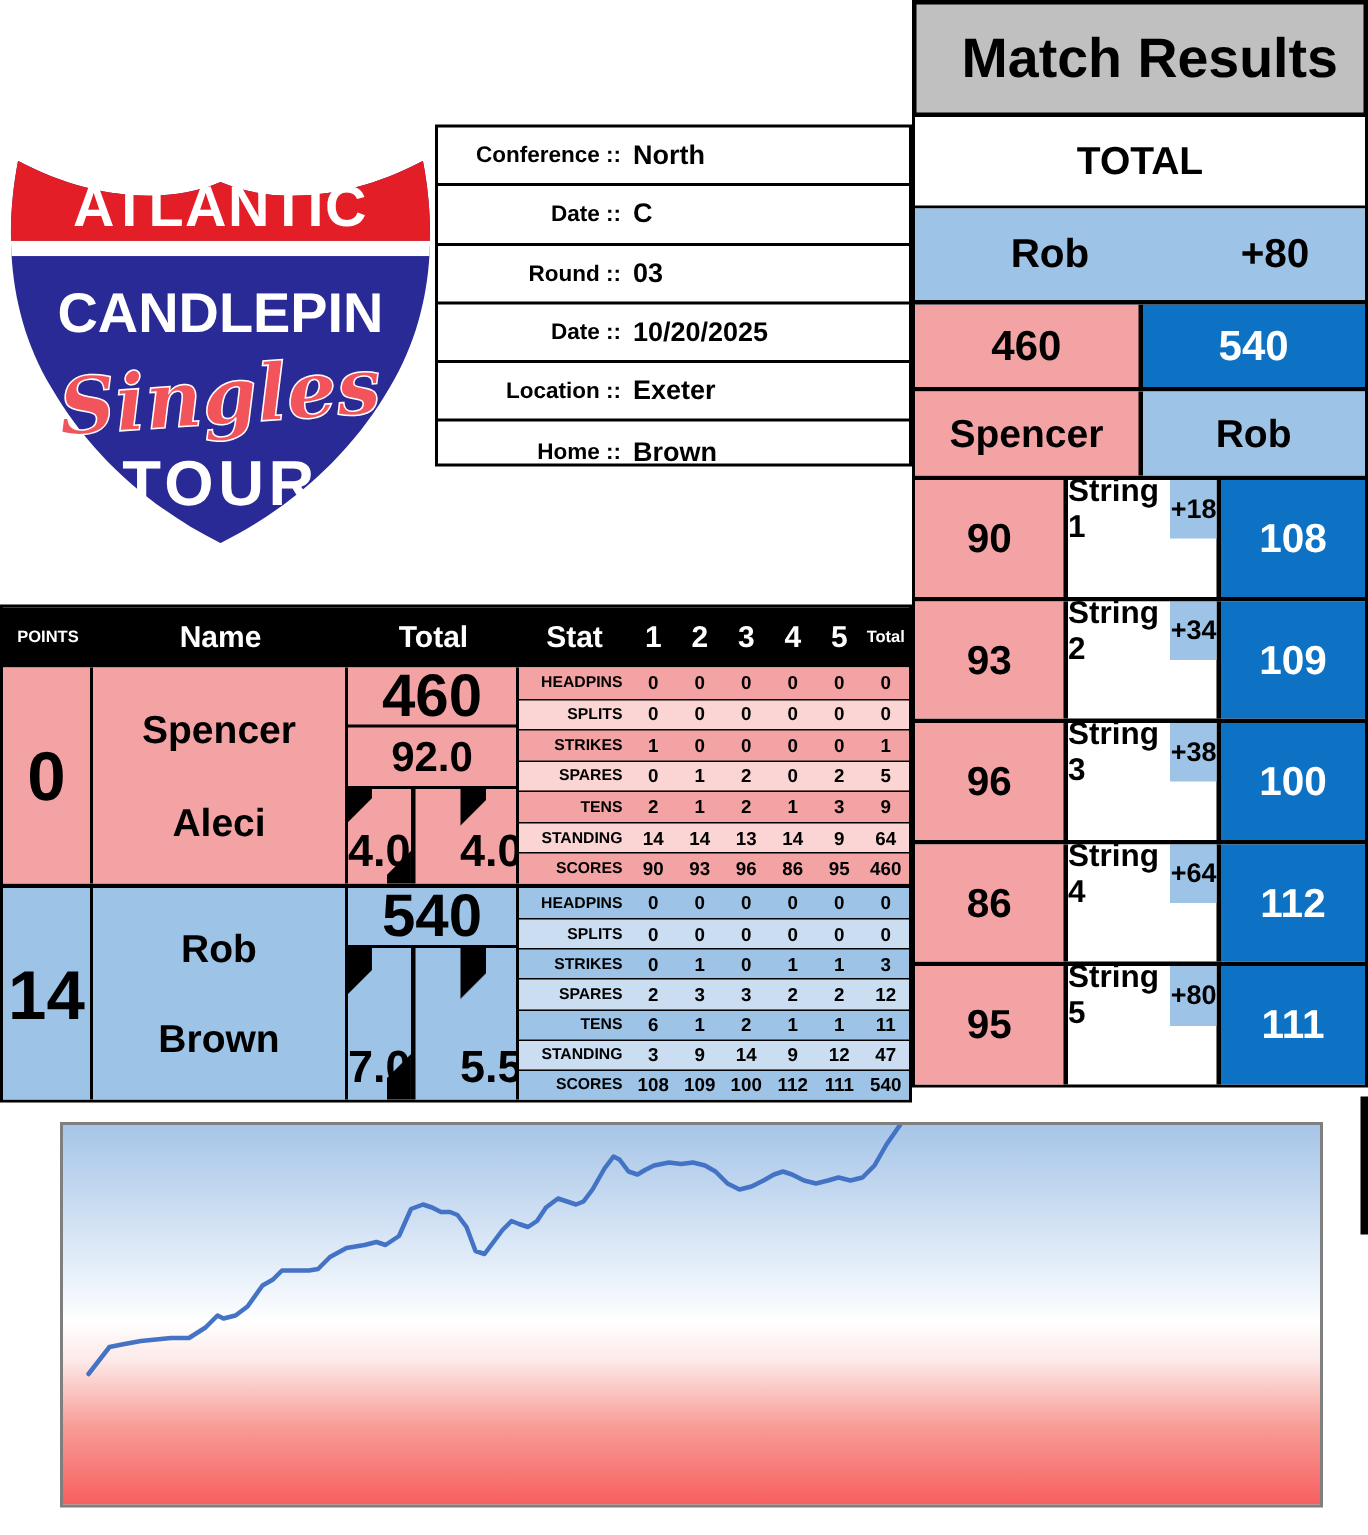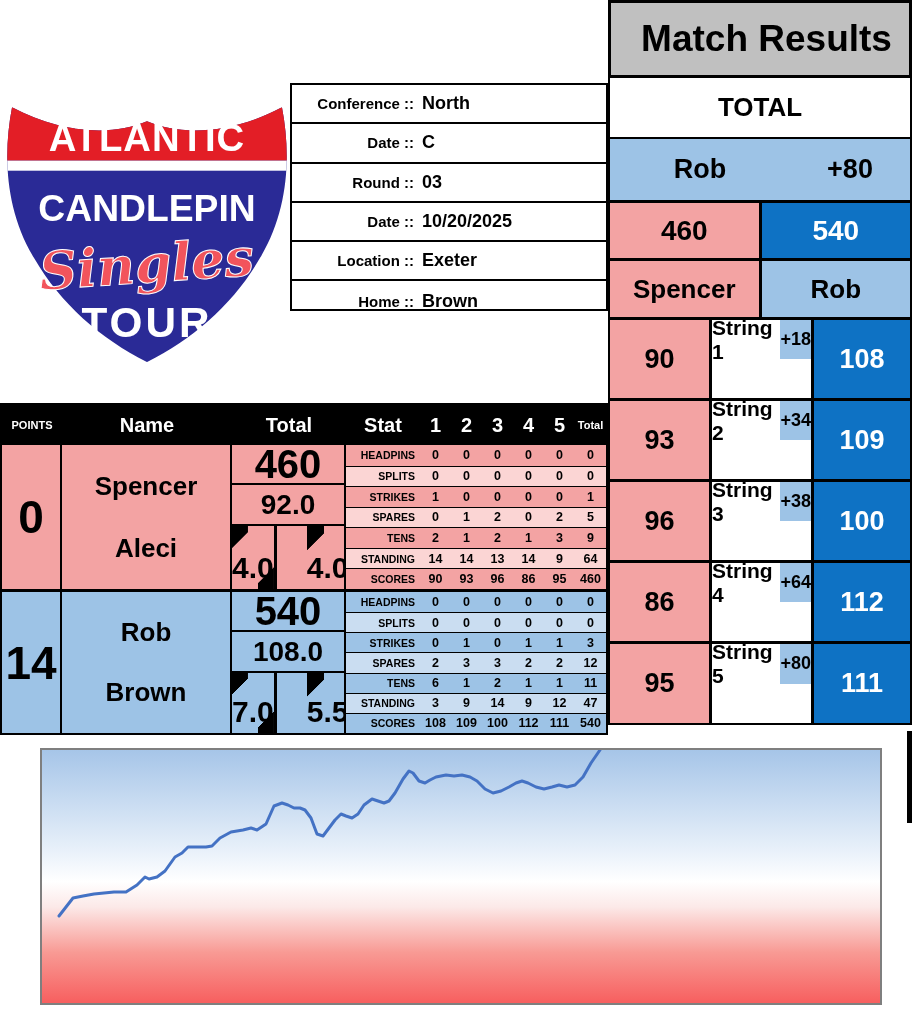--- a/index.html
+++ b/index.html
@@ -311,21 +311,20 @@
      </div>
    </div>
         <div class="block blue">
      <div class="pcell points-cell">14</div>
      <div class="pcell name-cell">
        <span>Rob</span>
        <span>Brown</span>
      </div>
      <div class="pcell total-cell">
        <div class="t1">540</div>
-       <div class="t2">108.0</div>
        <div class="t3">
          <div class="half hL">7.0</div>
          <div class="half hR">5.5</div>
        </div>
      </div>
      <div class="pcell stat-cell">
        <div class="srow ">
             <span class="slabel">HEADPINS</span>
             <span class="snum">0</span>
               <span class="snum">0</span>

